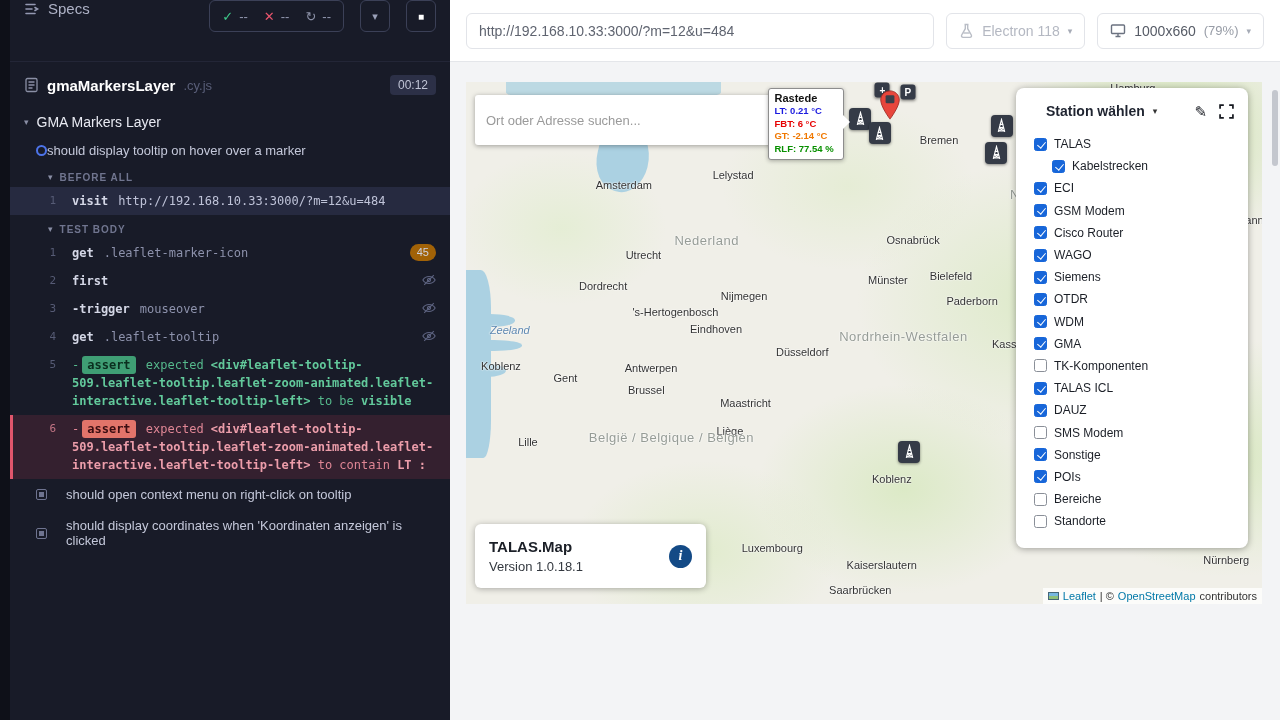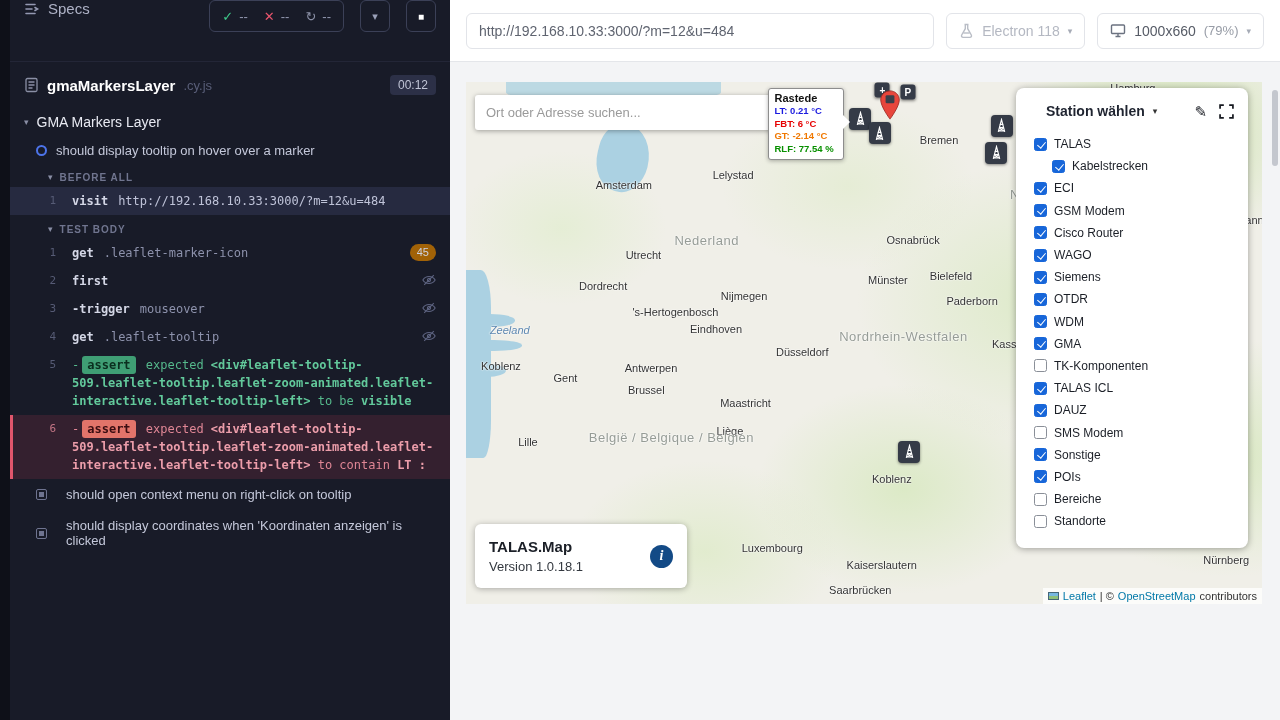--- a/index.html
+++ b/index.html
@@ -31,21 +31,21 @@
   .spec-icon { color:#8a8fa5; display:flex; }
   .spec-name { font-size:15px; font-weight:bold; color:#ffffff; }
   .spec-ext { font-size:13px; color:#595e78; }
   .spec-duration { margin-left:auto; background:#2c3047; color:#c0c4d6; font-size:12px;
     padding:3px 8px; border-radius:4px; }
 
   .log { flex:1; overflow:hidden; padding-bottom:10px; }
   .caret { color:#8a8fa5; font-size:9px; line-height:1; }
   .suite-row { display:flex; align-items:center; gap:8px; padding:8px 14px; }
   .suite-title { font-size:14px; color:#e8eaf2; }
-  .test-row { display:flex; align-items:center; gap:9px; padding:5px 14px 5px 26px;text-align:right; }
+  .test-row { display:flex; align-items:center; padding:5px 14px 5px 26px;text-align:right; }
   .ring { width:11px; height:11px; border:2px solid #4d74ea; border-radius:50%; flex-shrink:0; }
   .test-title { font-size:13px; color:#c4c8da; }
   .section-row { display:flex; align-items:center; gap:7px; padding:9px 14px 4px 38px; }
   .section-label { font-size:10px; font-weight:bold; letter-spacing:1px; color:#70758f; }
 
   .cmd-row { display:flex; align-items:flex-start; padding:5px 0;
     font-family:"DejaVu Sans Mono", monospace; font-size:12px; line-height:18px; }
   .cmd-num { width:62px; flex-shrink:0; text-align:right; padding-right:16px;
     color:#565b75; font-size:11px; }
   .cmd-body { flex:1; overflow-wrap:anywhere; padding-right:8px; }
@@ -129,21 +129,21 @@
   .marker.red { width:22px; height:30px; transform:translate(-50%,-80%); }
 
   .map-tooltip { position:absolute; left:38%; top:1.2%; width:76px; background:#fff;
     border:1px solid #8d8d8d; border-radius:3px; padding:3px 5px 4px 5px; z-index:50;
     box-shadow:0 1px 4px rgba(0,0,0,.3); }
   .map-tooltip::after { content:""; position:absolute; right:-7px; top:26px; width:0; height:0;
     border:7px solid transparent; border-right:none; border-left:7px solid #fff; }
   .tt-title { font-size:11px; font-weight:bold; color:#111; margin-bottom:1px; }
   .tt-row { font-size:9.5px; font-weight:bold; line-height:12.5px; white-space:nowrap; }
 
-  .map-search { position:absolute; left:9px; top:13px; width:332px; height:35px; z-index:40;
+  .map-search { position:absolute; left:9px; top:13px; width:332px; height:50px; z-index:40;
     border:none; border-radius:3px; box-shadow:0 1px 5px rgba(0,0,0,.35); padding:0 11px;
     font-size:13px; color:#333; outline:none; font-family:"Liberation Sans", sans-serif; }
   .map-search::placeholder { color:#9a9a9a; }
 
   .station-panel { position:absolute; right:14px; top:6px; width:232px; height:460px;
     background:#fff; border-radius:8px; box-shadow:0 1px 7px rgba(0,0,0,.35); z-index:40; }
   .panel-header { display:flex; align-items:center; padding:15px 14px 10px 30px; }
   .panel-title { font-size:14px; font-weight:bold; color:#1f2430; }
   .panel-caret { color:#333; font-size:9px; margin-left:8px; }
   .panel-icons { margin-left:auto; display:flex; gap:12px; align-items:center; }
@@ -151,21 +151,21 @@
   .chk-list { padding:4px 14px 0 18px; }
   .chk-row { display:flex; align-items:center; height:22.2px; gap:7px; }
   .chk-row.indent { padding-left:18px; }
   .chk-box { width:13px; height:13px; border-radius:2.5px; border:1px solid #8a8f98;
     background:#fff; position:relative; flex-shrink:0; cursor:pointer; }
   .chk-box.checked { background:#1766d9; border-color:#1766d9; }
   .chk-box.checked::after { content:""; position:absolute; left:3.5px; top:1px; width:4px;
     height:7px; border:solid #fff; border-width:0 1.8px 1.8px 0; transform:rotate(40deg); }
   .chk-label { font-size:12px; color:#1b1f27; }
 
-  .info-card { position:absolute; left:9px; top:442px; width:212px; height:64px;
+  .info-card { position:absolute; left:9px; top:442px; width:231px; height:64px;
     background:#fff; border-radius:6px; box-shadow:0 1px 6px rgba(0,0,0,.3); z-index:40;
     padding:10px 14px; display:flex; align-items:center; }
   .info-text { display:flex; flex-direction:column; gap:4px; }
   .info-title { font-size:15px; font-weight:bold; color:#1b1f27; }
   .info-version { font-size:13px; color:#33383f; }
   .info-btn { margin-left:auto; width:23px; height:23px; border-radius:50%; background:#134a86;
     color:#fff; display:flex; align-items:center; justify-content:center;
     font-family:"Liberation Serif", serif; font-style:italic; font-weight:bold;
     font-size:14px; cursor:pointer; }
 

